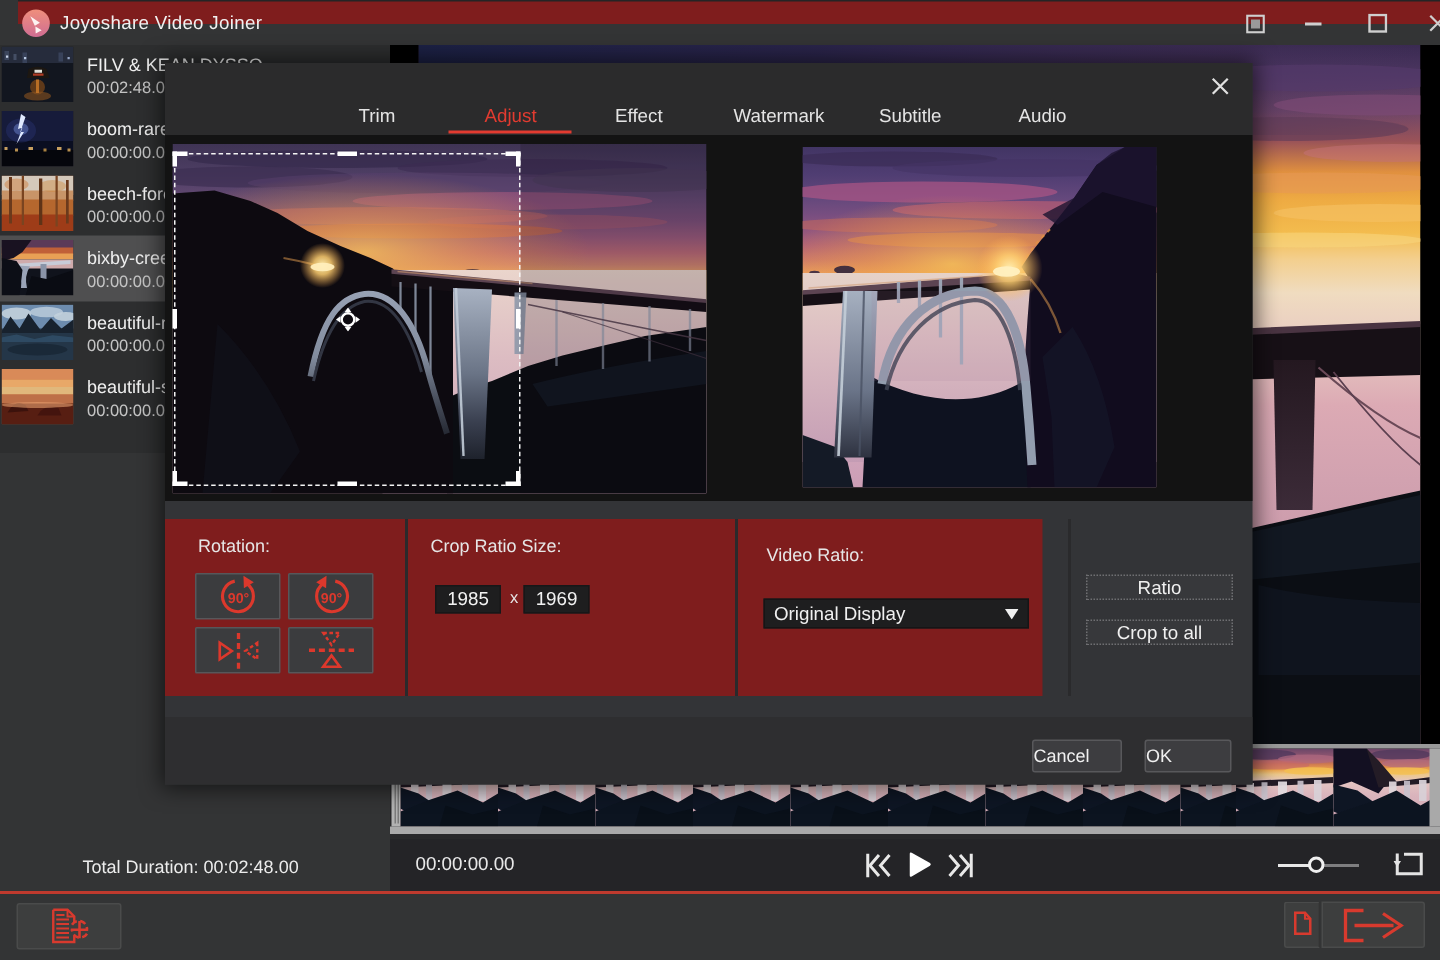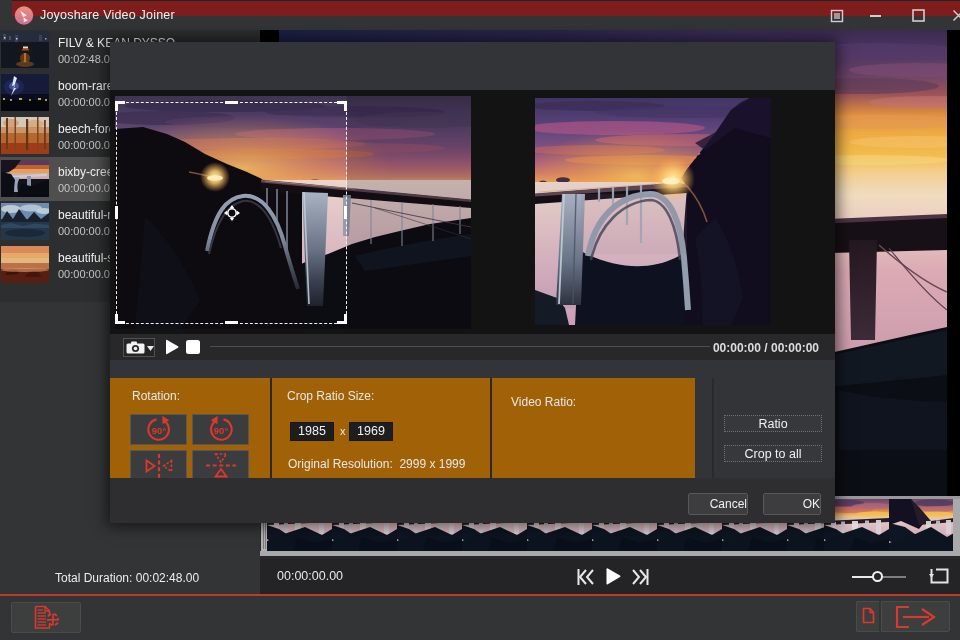--- a/index.html
+++ b/index.html
@@ -26,23 +26,23 @@
   #totaldur{position:absolute;left:55px;top:269px;font-size:12px;color:#ececec;text-align:center;}
   #redline{position:absolute;left:0;top:594px;width:960px;height:2px;background:#bf3a2e;}
   #toolbar{position:absolute;left:0;top:596px;width:960px;height:44px;background:#333435;}
   .toolbtn{position:absolute;background:#3d3e3e;border:1px solid #4a4b4b;border-radius:2px;box-sizing:border-box;}
   
   #dialog{position:absolute;left:110px;top:42px;width:725px;height:481px;background:#333437;box-shadow:0 0 14px 3px rgba(0,0,0,.6);}
   #dtabs{position:absolute;left:0;top:0;width:725px;height:48px;background:#2b2b2c;}
   .dtab{position:absolute;top:28px;font-size:12.5px;color:#e4e4e4;}
   #dpreview{position:absolute;left:0;top:48px;width:725px;height:244px;background:#131313;}
   #dctrl{position:absolute;left:0;top:292px;width:725px;height:26px;background:#28282a;}
-  #dsettings{position:absolute;left:0;top:336px;width:585px;height:118px;background:#a16207;}
+  #dsettings{position:absolute;left:0;top:304px;width:585px;height:118px;background:#7f1d1d;}
   #dfooter{position:absolute;left:0;top:436px;width:725px;height:45px;background:#2e2e30;}
-  .dbtn{position:absolute;top:15px;height:22px;background:#3d3d40;border:1px solid #58585b;border-radius:2px;box-sizing:border-box;color:#f0f0f0;font-size:12px;text-align:right;line-height:20px;}
+  .dbtn{position:absolute;top:15px;height:22px;background:#3d3d40;border:1px solid #58585b;border-radius:2px;box-sizing:border-box;color:#f0f0f0;font-size:12px;text-align:left;line-height:20px;}
   .plabel{font-size:12px;color:#e6e6e6;position:absolute;}
   .pinput{position:absolute;background:#1e1e1f;border:1px solid #171718;color:#f2f2f2;font-size:12.5px;text-align:center;line-height:18px;box-sizing:border-box;}
   .dashbtn{position:absolute;left:12px;width:98px;height:17px;border:1px dotted #6f6f72;background:#37383b;color:#f0f0f0;font-size:12.5px;text-align:center;line-height:16px;box-sizing:border-box;}
   .vdiv{position:absolute;top:0;width:2px;height:118px;background:#2a2a2c;}
   .rotbtn{position:absolute;width:57px;height:31px;background:#3b3c3e;border:1px solid #57575a;border-radius:1px;box-sizing:border-box;}
 </style>
 </head>
 <body>
 <div id="app">
   <div id="videoarea"></div>
@@ -351,20 +351,32 @@
     </svg>
     <rect class="abs" style="left:858px;top:14px;width:11px;height:2px;background:#cfcfcf"></rect>
     <svg class="abs" style="left:900px;top:8px" width="13" height="13" viewBox="0 0 13 13">
       <rect x="1" y="1" width="11" height="11" fill="none" stroke="#cfcfcf" stroke-width="1.6"></rect>
     </svg>
     <svg class="abs" style="left:940px;top:8px" width="13" height="13" viewBox="0 0 13 13">
       <path d="M1.5 1.5 L11.5 11.5 M11.5 1.5 L1.5 11.5" stroke="#cfcfcf" stroke-width="1.5"></path>
     </svg>
   </div>
   <div id="dialog">
+    <div id="dtabs">
+      <div class="dtab" style="left:129px">Trim</div>
+      <div class="dtab" style="left:213px;color:#e23b30">Adjust</div>
+      <div class="dtab" style="left:300px">Effect</div>
+      <div class="dtab" style="left:379px">Watermark</div>
+      <div class="dtab" style="left:476px">Subtitle</div>
+      <div class="dtab" style="left:569px">Audio</div>
+      <div class="abs" style="left:189px;top:45px;width:82px;height:2px;background:#e23b30"></div>
+      <svg class="abs" style="left:697px;top:9px" width="13" height="13" viewBox="0 0 13 13">
+        <path d="M1.5 1.5 L11.5 11.5 M11.5 1.5 L1.5 11.5" stroke="#e0e0e0" stroke-width="1.5"></path>
+      </svg>
+    </div>
     <div id="dpreview">
       <svg class="abs" style="left:5px;top:6px" width="356" height="233" viewBox="0 0 356 233">
         <defs>
           <linearGradient id="sky1" x1="0" y1="0" x2="0" y2="1">
             <stop offset="0" stop-color="#3f3454"></stop>
             <stop offset="0.09" stop-color="#4e3e64"></stop>
             <stop offset="0.16" stop-color="#654a74"></stop>
             <stop offset="0.22" stop-color="#7c507a"></stop>
             <stop offset="0.27" stop-color="#9c5c7c"></stop>
             <stop offset="0.31" stop-color="#ba6a78"></stop>
@@ -533,38 +545,20 @@
       <div class="abs" style="left:5px;top:116px;width:3px;height:13px;background:#fff"></div>
       <div class="abs" style="left:234px;top:116px;width:3px;height:13px;background:#fff"></div>
       <svg class="abs" style="left:114px;top:115px" width="16" height="16" viewBox="0 0 16 16">
         <circle cx="8" cy="8" r="4.2" fill="none" stroke="#fff" stroke-width="1.6"></circle>
         <path d="M8 0 L5.8 3 L10.2 3 Z" fill="#fff"></path>
         <path d="M8 16 L5.8 13 L10.2 13 Z" fill="#fff"></path>
         <path d="M0 8 L3 5.8 L3 10.2 Z" fill="#fff"></path>
         <path d="M16 8 L13 5.8 L13 10.2 Z" fill="#fff"></path>
       </svg>
     </div>
-    <div id="dctrl">
-      <div class="abs" style="left:13px;top:4px;width:32px;height:19px;background:#242426;border:1px solid #515153;box-sizing:border-box"></div>
-      <svg class="abs" style="left:16px;top:7px" width="19" height="13" viewBox="0 0 19 13">
-        <rect x="0.5" y="2.5" width="18" height="10" rx="1.5" fill="#f2f2f2"></rect>
-        <rect x="5" y="0.5" width="6" height="3" rx="1" fill="#f2f2f2"></rect>
-        <circle cx="9.5" cy="7.5" r="3.6" fill="#2a2a2c"></circle>
-        <circle cx="9.5" cy="7.5" r="1.8" fill="#f2f2f2"></circle>
-      </svg>
-      <svg class="abs" style="left:37px;top:12px" width="7" height="5" viewBox="0 0 7 5">
-          <path d="M0 0 L7 0 L3.5 5 Z" fill="#e8e8e8"></path>
-        </svg>
-      <svg class="abs" style="left:55px;top:5px" width="14" height="16" viewBox="0 0 14 16">
-        <path d="M1 1.6 Q1 0.4 2.1 1 L13 7.3 Q14 8 13 8.7 L2.1 15 Q1 15.6 1 14.4 Z" fill="#fff"></path>
-      </svg>
-      <div class="abs" style="left:76px;top:6px;width:14px;height:14px;background:#fff;border-radius:2.5px"></div>
-      <div class="abs" style="left:100px;top:12px;width:500px;height:1px;background:#4e4e50"></div>
-      <div class="abs" style="right:16px;top:7px;font-size:12px;color:#dcdcdc;font-weight:bold">00:00:00 / 00:00:00</div>
-    </div>
     <div id="dsettings">
       <div class="vdiv" style="left:160px"></div>
       <div class="vdiv" style="left:380px"></div>
       <div class="vdiv" style="left:602px"></div>
       <div class="plabel" style="left:22px;top:11px">Rotation:</div>
       <div class="rotbtn" style="left:20px;top:36px">
         <svg width="34" height="30" viewBox="0 0 34 30" style="position:absolute;left:11px;top:0px">
           <path d="M14.5 4.4 A 10.3 10.3 0 1 0 22.9 6.3" fill="none" stroke="#dc382c" stroke-width="2.1"></path>
           <path d="M20.3 0.8 L27.2 5.2 L20.6 9.2 Z" fill="#dc382c"></path>
           <text x="17" y="19.2" font-size="9.5" font-weight="bold" fill="#dc382c" text-anchor="middle" font-family="Liberation Sans">90°</text>
@@ -590,22 +584,27 @@
         <svg width="30" height="27" viewBox="0 0 30 27" style="position:absolute;left:13px;top:1px">
           <line x1="0" y1="13.5" x2="30" y2="13.5" stroke="#dc382c" stroke-width="2.2" stroke-dasharray="4 2.6"></line>
           <path d="M9.5 2 L20.5 2 L15 10 Z" fill="none" stroke="#dc382c" stroke-width="1.6" stroke-dasharray="2.4 1.7"></path>
           <path d="M9.5 24.5 L20.5 24.5 L15 17 Z" fill="none" stroke="#dc382c" stroke-width="1.8"></path>
         </svg>
       </div>
       <div class="plabel" style="left:177px;top:11px">Crop Ratio Size:</div>
       <div class="pinput" style="left:180px;top:44px;width:44px;height:19px;line-height:17px">1985</div>
       <div class="plabel" style="left:230px;top:47px;font-size:11px">x</div>
       <div class="pinput" style="left:239px;top:44px;width:44px;height:19px;line-height:17px">1969</div>
-      <div class="plabel" style="left:178px;top:79px">Original Resolution:&nbsp; 2999 x 1999</div>
       <div class="plabel" style="left:401px;top:17px">Video Ratio:</div>
+      <div class="abs" style="left:399px;top:53px;width:177px;height:20px;background:#1e1e1f;border:1px solid #151516;box-sizing:border-box">
+        <div style="position:absolute;left:6px;top:2px;font-size:12.5px;color:#f0f0f0">Original Display</div>
+        <svg style="position:absolute;right:6px;top:6px" width="9" height="7" viewBox="0 0 9 7">
+            <path d="M0 0 L9 0 L4.5 7 Z" fill="#f0f0f0"></path>
+          </svg>
+      </div>
       <div class="dashbtn" style="left:614px;top:37px">Ratio</div>
       <div class="dashbtn" style="left:614px;top:67px">Crop to all</div>
     </div>
     <div id="dfooter">
       <div class="dbtn" style="left:578px;width:60px">Cancel</div>
       <div class="dbtn" style="left:653px;width:58px">OK</div>
     </div>
   </div>
 </div>
 

